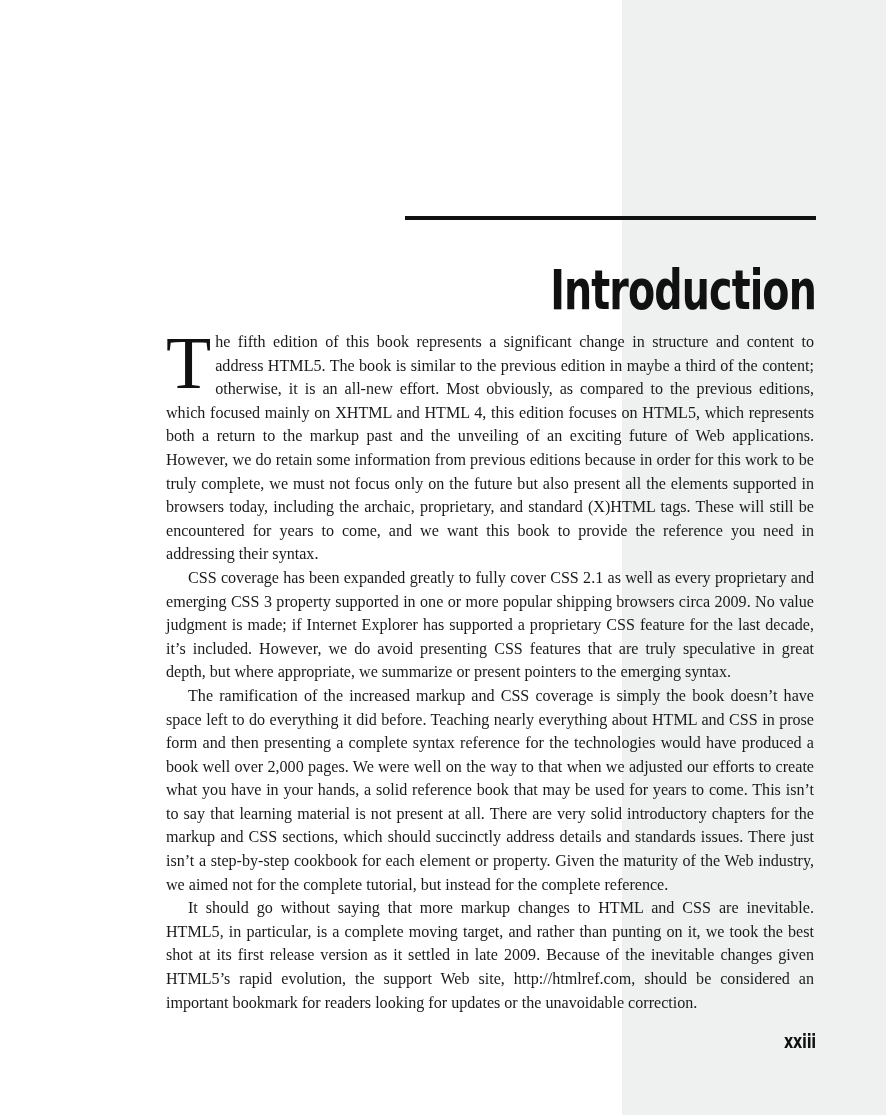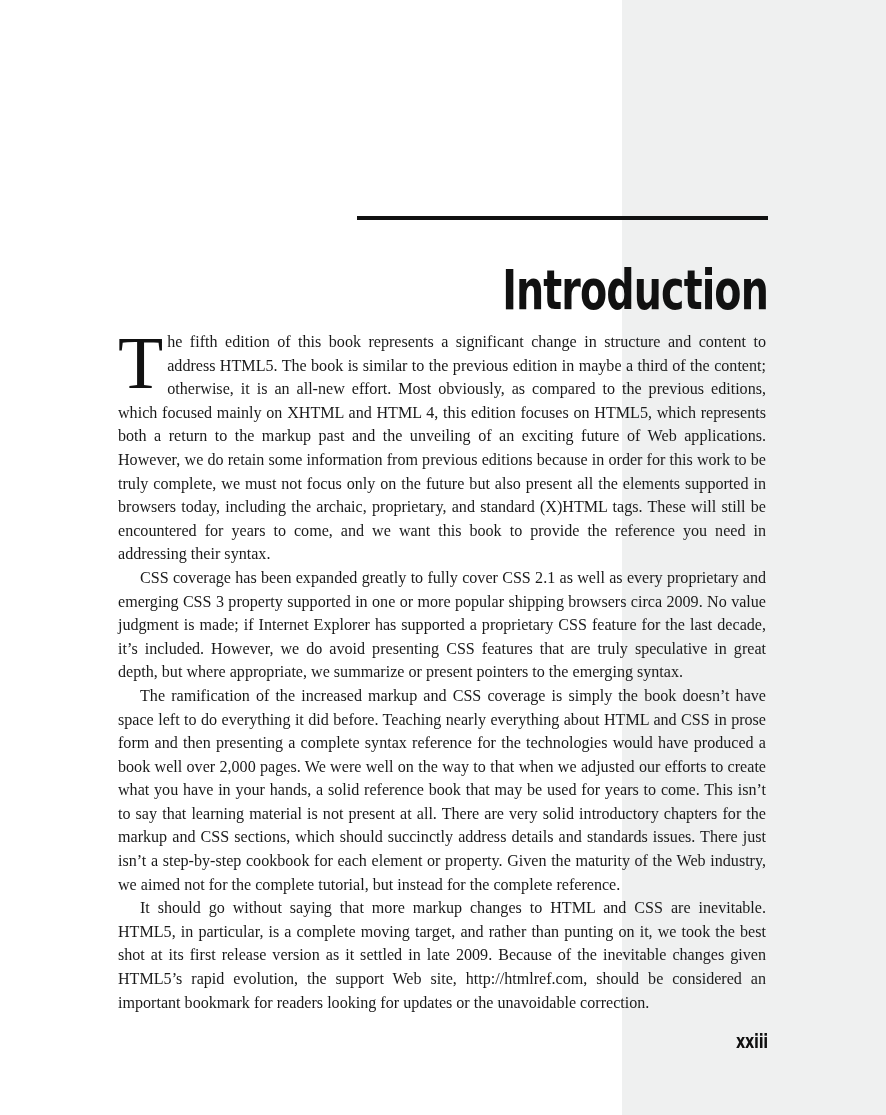--- a/index.html
+++ b/index.html
@@ -25,20 +25,21 @@
     height: 1115px;
     background: #eff0f0;
     z-index: 0;
   }
 
   
   .page {
     position: absolute;
     inset: 0;
     z-index: 1;
+    margin-left: 48px;
   }
 
   
   .heading-rule {
     position: absolute;
     left: 357px;
     top: 216px;
     width: 411px;
     height: 4px;
     background: #111111;

